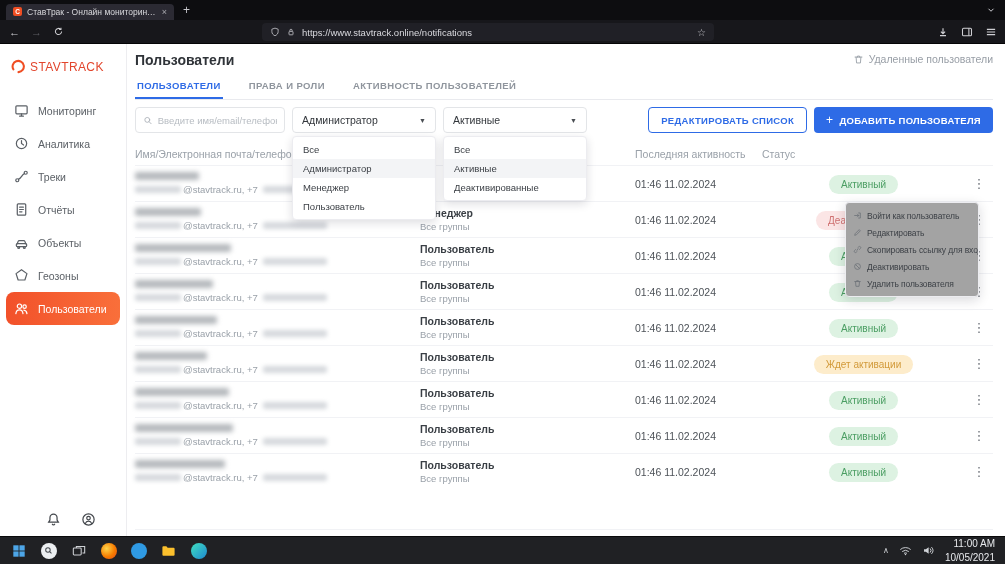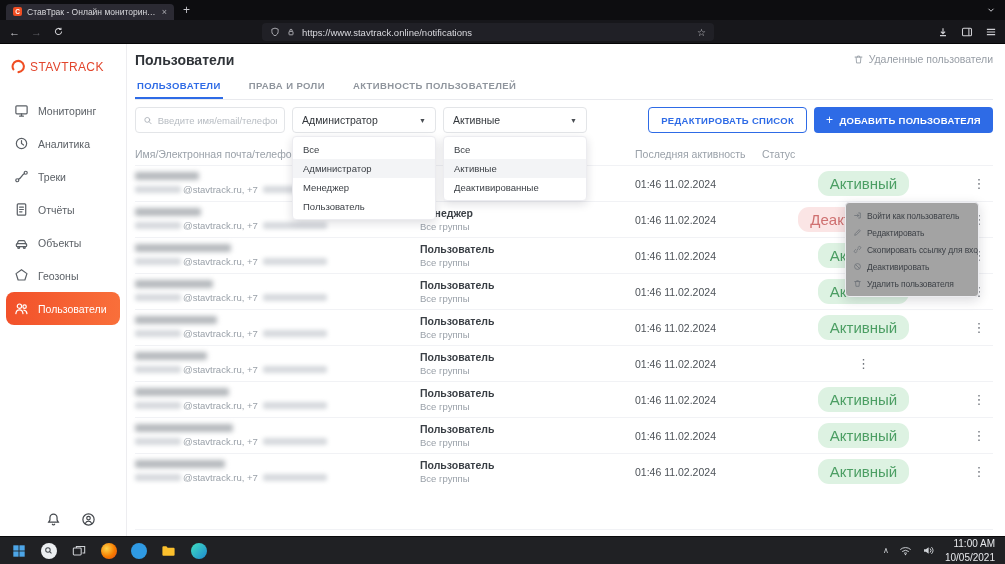--- a/index.html
+++ b/index.html
@@ -72,21 +72,21 @@
   .tbody .row:nth-child(5) .blurbar{width:82px}.tbody .row:nth-child(6) .blurbar{width:72px}
   .tbody .row:nth-child(7) .blurbar{width:94px}.tbody .row:nth-child(8) .blurbar{width:98px}
   .tbody .row:nth-child(9) .blurbar{width:90px}
   .sub { display:flex; align-items:center; gap:2px; font-size:9.5px; color:#9aa1a9; white-space:nowrap; }
   .blur-sm { display:inline-block; height:7px; background:#d6d9dd; border-radius:2px; filter:blur(2px); }
   .b1 { width:46px; } .b2 { width:64px; margin-left:3px; }
   .role { font-size:10.5px; font-weight:bold; color:#3a3f45; }
   .groups { font-size:9.5px; color:#9aa1a9; margin-top:2px; }
   .cell-activity { font-size:10.5px; color:#4d5258; padding-left:20px; }
   .cell-status { text-align:center; }
-  .badge { display:inline-block; font-size:15px; padding:4px 12px; border-radius:11px; white-space:nowrap; }
+  .badge { display:inline-block; font-size:10px; padding:4px 12px; border-radius:11px; white-space:nowrap; }
   .badge-active { background:#ddf2e2; color:#4b9e63; }
   .badge-inactive { background:#fbe5e5; color:#cf7070; }
   .badge-pending { background:#fdeccb; color:#d29a3a; }
   .cell-kebab { text-align:center; color:#70757c; font-size:13px; cursor:pointer; }
 
   .tfoot { display:flex; align-items:center; justify-content:center; gap:2px; padding:28px 0 10px; border-top:1px solid #f1f2f5;margin-top:40px; }
   .total { font-size:10.5px; font-weight:bold; color:#33373c; }
   .pp-select { display:flex; align-items:center; gap:16px; border:1px solid #e3e5e8; border-radius:15px; height:27px; padding:0 12px; font-size:10.5px; color:#33373c; cursor:pointer; }
   .pg-prev { color:#c9cdd2; font-size:14px; cursor:default; }
   .pg-next { color:#565b61; font-size:14px; cursor:pointer; }
@@ -409,20 +409,21 @@
                     <span class="blur-sm b1"></span>
                     <span>@stavtrack.ru, +7</span>
                     <span class="blur-sm b2"></span>
                   </div>
                 </div>
               <div>
                   <div class="role">Пользователь</div>
                   <div class="groups">Все группы</div>
                 </div>
               <div class="cell-activity">01:46 11.02.2024</div>
+              <div class="cell-status"><span class="badge badge-pending">Ждет активации</span></div>
               <div class="cell-kebab">⋮</div>
             </div>
 
             <div class="row grid">
               <div>
                   <div class="blurbar"></div>
                 <div class="sub">
                     <span class="blur-sm b1"></span>
                     <span>@stavtrack.ru, +7</span>
                     <span class="blur-sm b2"></span>

